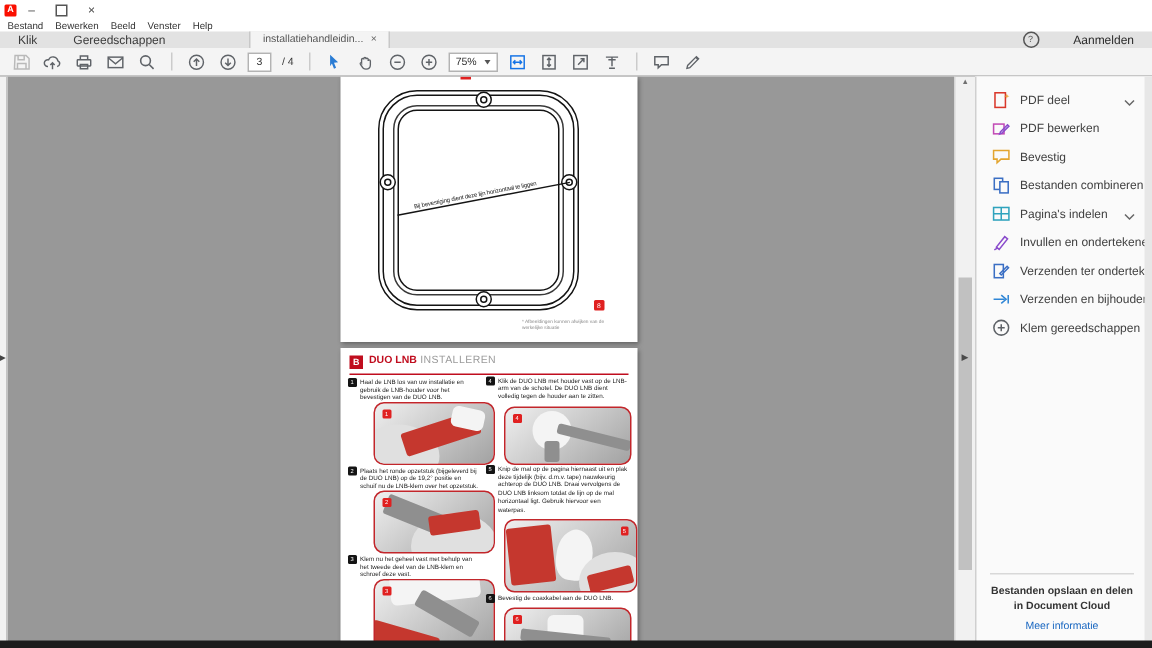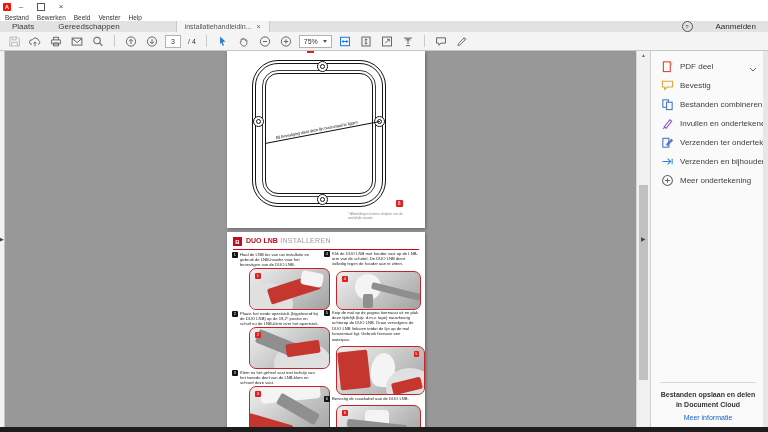--- a/index.html
+++ b/index.html
@@ -127,21 +127,21 @@
 
 <div class="menubar">
   <span>Bestand</span>
   <span>Bewerken</span>
   <span>Beeld</span>
   <span>Venster</span>
   <span>Help</span>
 </div>
 
 <div class="tabbar">
-  <div class="tab">Plaats</div>
+  <div class="tab">Klik</div>
   <div class="tab">Gereedschappen</div>
   <div class="tab tab-doc">
     <span>installatiehandleidin...</span>
     <span class="tab-close">×</span>
   </div>
   <div class="tab-right">
     <span class="help-circle">?</span>
     <span>Aanmelden</span>
   </div>
 </div>
@@ -367,20 +367,29 @@
             <path d="m11 2.5.5 1.4 1.4.5-1.4.5-.5 1.4-.5-1.4-1.4-.5 1.4-.5z" fill="#e8a33d" stroke="none"></path>
           </svg>
       </span>
       <span class="lbl">PDF deel</span>
       <span class="chev">
         <svg width="8" height="5" viewBox="0 0 8 5">
             <path d="m1 1 3 3 3-3" fill="none" stroke="#666"></path>
           </svg></span>
     </div>
 
+    <div class="panel-item">
+      <span class="picon">
+        <svg width="13" height="13" viewBox="0 0 14 14" fill="none" stroke-width="1.1">
+          <rect x="1.5" y="4" width="7.5" height="7" stroke="#c24bb5"></rect>
+            <path d="m6.5 9.5 5-5 1 1-5 5-1.6.6z" stroke="#8a4ccc"></path>
+          </svg>
+      </span>
+      <span class="lbl">PDF bewerken</span>
+    </div>
 
     <div class="panel-item">
       <span class="picon">
         <svg width="13" height="13" viewBox="0 0 14 14" fill="none" stroke-width="1.1">
           <path d="M1.5 2.5h11v6.2H6.8L4 11.3V8.7H1.5z" stroke="#e3a52f"></path>
           </svg>
       </span>
       <span class="lbl">Bevestig</span>
     </div>
 
@@ -388,20 +397,33 @@
       <span class="picon">
         <svg width="13" height="13" viewBox="0 0 14 14" fill="none" stroke-width="1.1">
           <rect x="2" y="2" width="6" height="8" stroke="#3b6fc4"></rect>
             <rect x="6" y="4.5" width="6" height="8" stroke="#3b6fc4" fill="#fafafa"></rect>
           </svg>
       </span>
       <span class="lbl">Bestanden combineren</span>
 
     </div>
 
+    <div class="panel-item">
+      <span class="picon">
+        <svg width="13" height="13" viewBox="0 0 14 14" fill="none" stroke-width="1.1">
+          <rect x="1.5" y="2.5" width="11" height="9" stroke="#2fa3bd"></rect>
+            <path d="M7 2.5v9M1.5 7h11" stroke="#2fa3bd"></path>
+          </svg>
+      </span>
+      <span class="lbl">Pagina's indelen</span>
+      <span class="chev">
+        <svg width="8" height="5" viewBox="0 0 8 5">
+            <path d="m1 1 3 3 3-3" fill="none" stroke="#666"></path>
+          </svg></span>
+    </div>
 
     <div class="panel-item">
       <span class="picon">
         <svg width="13" height="13" viewBox="0 0 14 14" fill="none" stroke-width="1.1">
           <path d="m3.5 10.5 6-7.5 2 1.6-6 7.5z" stroke="#8a4ccc"></path>
             <path d="M2 12.5 4.5 11" stroke="#8a4ccc"></path>
           </svg>
       </span>
       <span class="lbl">Invullen en ondertekenen</span>
     </div>
@@ -427,21 +449,21 @@
       <span class="lbl">Verzenden en bijhouden</span>
     </div>
 
     <div class="panel-item">
       <span class="picon">
         <svg width="13" height="13" viewBox="0 0 14 14" fill="none" stroke-width="1.1">
           <circle cx="7" cy="7" r="5.3" stroke="#5f6368"></circle>
             <path d="M7 4.5v5M4.5 7h5" stroke="#5f6368"></path>
           </svg>
       </span>
-      <span class="lbl">Meer ondertekening</span>
+      <span class="lbl">Klem gereedschappen</span>
     </div>
   </div>
 
   <div class="panel-footer">
     <div class="ft">Bestanden opslaan en delen in Document Cloud</div>
     <div class="fl">Meer informatie</div>
   </div>
 
   <div class="panel-scroll"></div>
 </div>

